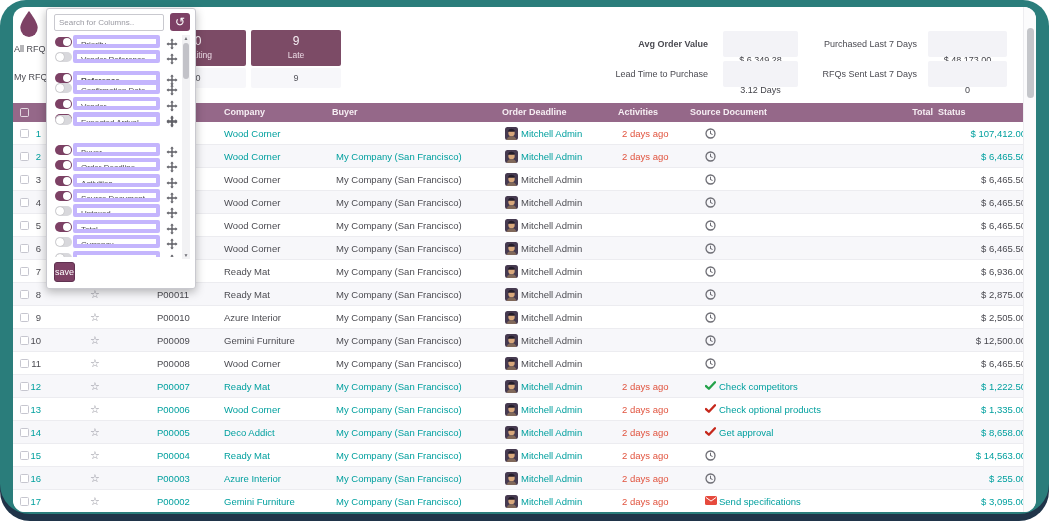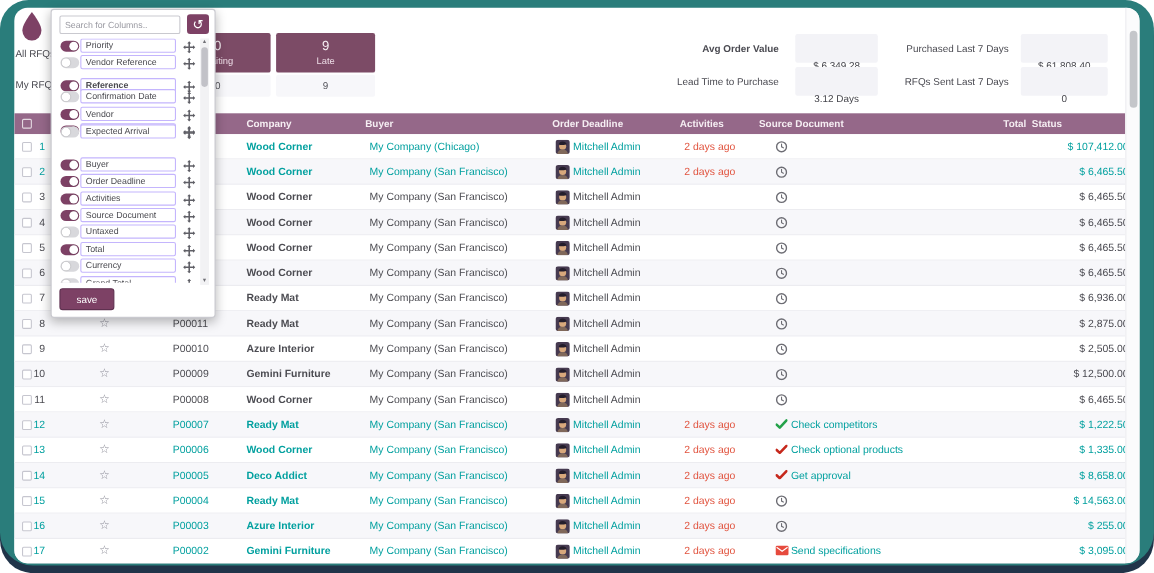--- a/index.html
+++ b/index.html
@@ -53,21 +53,21 @@
   .rows { position:absolute; left:0; top:115px; width:1010px; height:390px; }
   .trow { position:absolute; left:0; width:1010px; height:23px; border-bottom:1px solid #ececf0;
           background:#fff; }
   .trow.even { background:#f7f7fa; }
   .trow span { position:absolute; top:0; line-height:23px; font-size:9.5px; color:#4c4c52; white-space:nowrap; }
   .trow .cb { top:7px; left:7px; width:9px; height:9px; border:1px solid #c6c6cf; background:#fff;
               border-radius:1.5px; line-height:normal; }
   .trow .rnum { left:12px; width:16px; text-align:right; }
   .trow .star { left:75px; width:14px; text-align:center; color:#90909a; font-size:11px; }
   .trow .ref { left:144px; font-weight:400; }
-  .trow .vendor { left:211px;font-weight:bold; }
+  .trow .vendor { left:211px; }
   .trow .company { left:323px; }
   .trow .avatar { left:492px; top:5px; width:13px; height:13px; line-height:normal; }
   .trow .buyer { left:508px; }
   .trow .deadline { left:609px; color:#e1533e; }
   .trow .act-icon { left:692px; top:6px; line-height:normal; }
   .trow .act-text { left:706px; color:#02a09f; }
   .trow .total { left:857px; width:156px; text-align:right; color:#494950; }
   .trow.hl .rnum, .trow.hl .ref, .trow.hl .vendor, .trow.hl .company,
   .trow.hl .buyer, .trow.hl .total { color:#02a09f; }
 
@@ -86,30 +86,30 @@
   .panel-reset { position:absolute; left:123px; top:4px; width:20px; height:18px; background:#7d4165;
                  border:none; border-radius:3px; color:#fff; font-size:12px; line-height:16px;
                  text-align:center; cursor:pointer; padding:0; }
   .panel-list { position:absolute; left:0; top:26px; width:134px; height:222px; overflow:hidden; }
   .pitem { position:absolute; left:0; width:134px; height:15px; }
   .toggle { position:absolute; left:8px; top:2px; width:17px; height:10px; border-radius:5px; background:#d8d8dc; }
   .toggle .knob { position:absolute; top:1px; width:8px; height:8px; border-radius:50%; background:#fff;
                   box-shadow:0 0 1px rgba(0,0,0,.4); left:1px; }
   .toggle.on { background:#7d4165; }
   .toggle.on .knob { left:8px; }
-  .pbox { position:absolute; left:26px; top:0; width:87px; height:13px; border:1px solid #c4b5fd;
+  .pbox { position:absolute; left:26px; top:0; width:87px; height:13px; border:4px solid #c4b5fd;
           border-radius:2px; font-size:8px; color:#4a4a50; line-height:11px; padding-left:4px;
           background:#fff; white-space:nowrap; overflow:hidden; }
   .pmove { position:absolute; left:119px; top:1px; width:12px; height:12px; }
   .pscroll { position:absolute; left:135px; top:26px; width:8px; height:224px; background:#f2f2f4; }
   .pscroll .up, .pscroll .dn { position:absolute; left:0; width:8px; height:7px; font-size:5px;
                                color:#707076; text-align:center; line-height:7px; }
   .pscroll .up { top:0; } .pscroll .dn { bottom:0; }
   .pscroll .thumb { position:absolute; left:1px; top:8px; width:6px; height:36px; background:#c2c2c8; border-radius:3px; }
-  .panel-save { position:absolute; left:7px; top:253px; width:50px; height:20px; background:#7d4165;
+  .panel-save { position:absolute; left:7px; top:253px; width:21px; height:20px; background:#7d4165;
                 border:1px solid #5f3150; border-radius:3px; color:#fff; font-size:9px; cursor:pointer; }
 </style>
 </head>
 <body>
 
 <div class="page">
   <div class="frame"></div>
 
   <div class="content">
 
@@ -126,21 +126,21 @@
     <div class="stat-card-sub card1s">0</div>
     <div class="stat-card-top card2t">
       <div class="v">9</div>
       <div class="l">Late</div>
     </div>
     <div class="stat-card-sub card2s">9</div>
 
     <div class="kpi-label kl1">Avg Order Value</div>
     <div class="kpi-box kb1"><span>$ 6,349.28</span></div>
     <div class="kpi-label kl2">Purchased Last 7 Days</div>
-    <div class="kpi-box kb2"><span>$ 61,808.40</span></div>
+    <div class="kpi-box kb2"><span>$ 48,173.00</span></div>
     <div class="kpi-label kl3">Lead Time to Purchase</div>
     <div class="kpi-box kb3"><span>3.12 Days</span></div>
     <div class="kpi-label kl4">RFQs Sent Last 7 Days</div>
     <div class="kpi-box kb4"><span>0</span></div>
 
     <div class="thead">
       <div class="th-cb"></div>
       <div class="th th-company">Company</div>
       <div class="th th-buyer">Buyer</div>
       <div class="th th-deadline">Order Deadline</div>
@@ -150,21 +150,20 @@
       <div class="th th-status">Status</div>
     </div>
 
     <div class="rows" id="rows">
         <div class="trow hl" style="top: 0px;">
           <span class="cb"></span>
           <span class="rnum">1</span>
           <span class="star">☆</span>
           <span class="ref"></span>
           <span class="vendor">Wood Corner</span>
-          <span class="company">My Company (Chicago)</span>
           <span class="avatar"><svg width="13" height="13" viewBox="0 0 13 13">
               <rect width="13" height="13" rx="2.5" fill="#463a50"></rect>
               <circle cx="6.5" cy="6" r="3.2" fill="#d8a87c"></circle>
               <path d="M2.8 4.4a3.9 3.9 0 0 1 7.4-.2c-1.2.8-5.4.9-7.4.2z" fill="#241d2b"></path>
               <path d="M1.6 13a5 5 0 0 1 9.8 0z" fill="#80685a"></path>
             </svg></span>
           <span class="buyer">Mitchell Admin</span>
           <span class="deadline">2 days ago</span>
           <span class="act-icon"><svg width="11" height="11" viewBox="0 0 12 12">
               <circle cx="6" cy="6" r="4.9" fill="none" stroke="#6d6d74" stroke-width="1.4"></circle>

